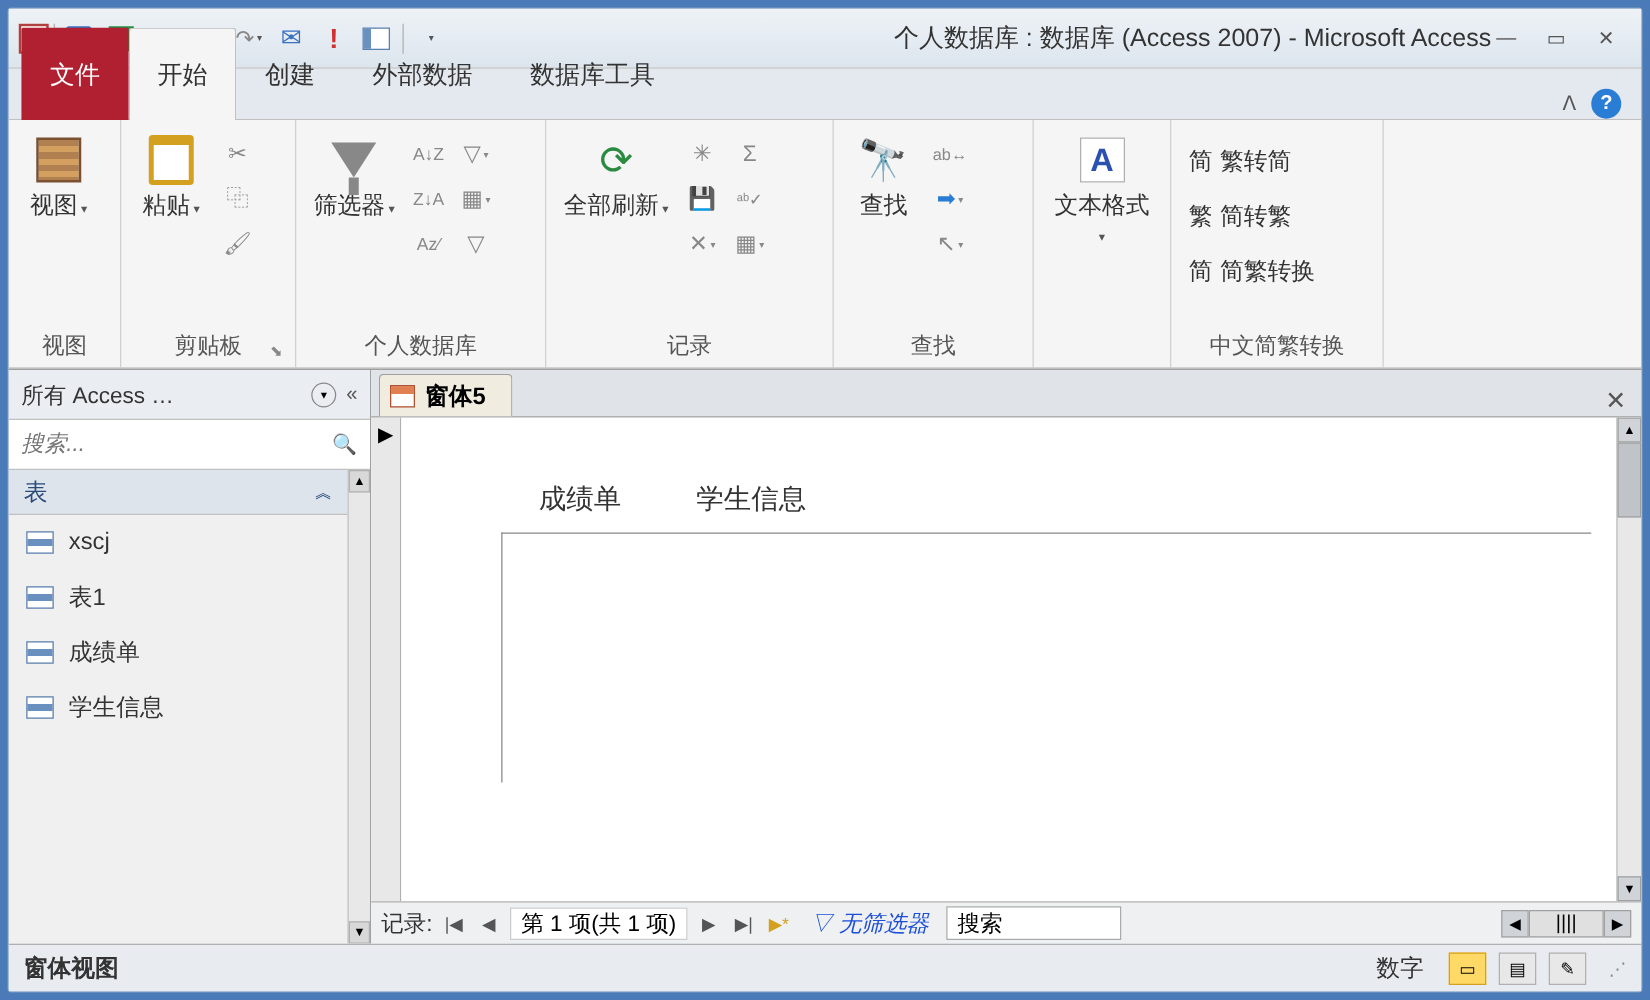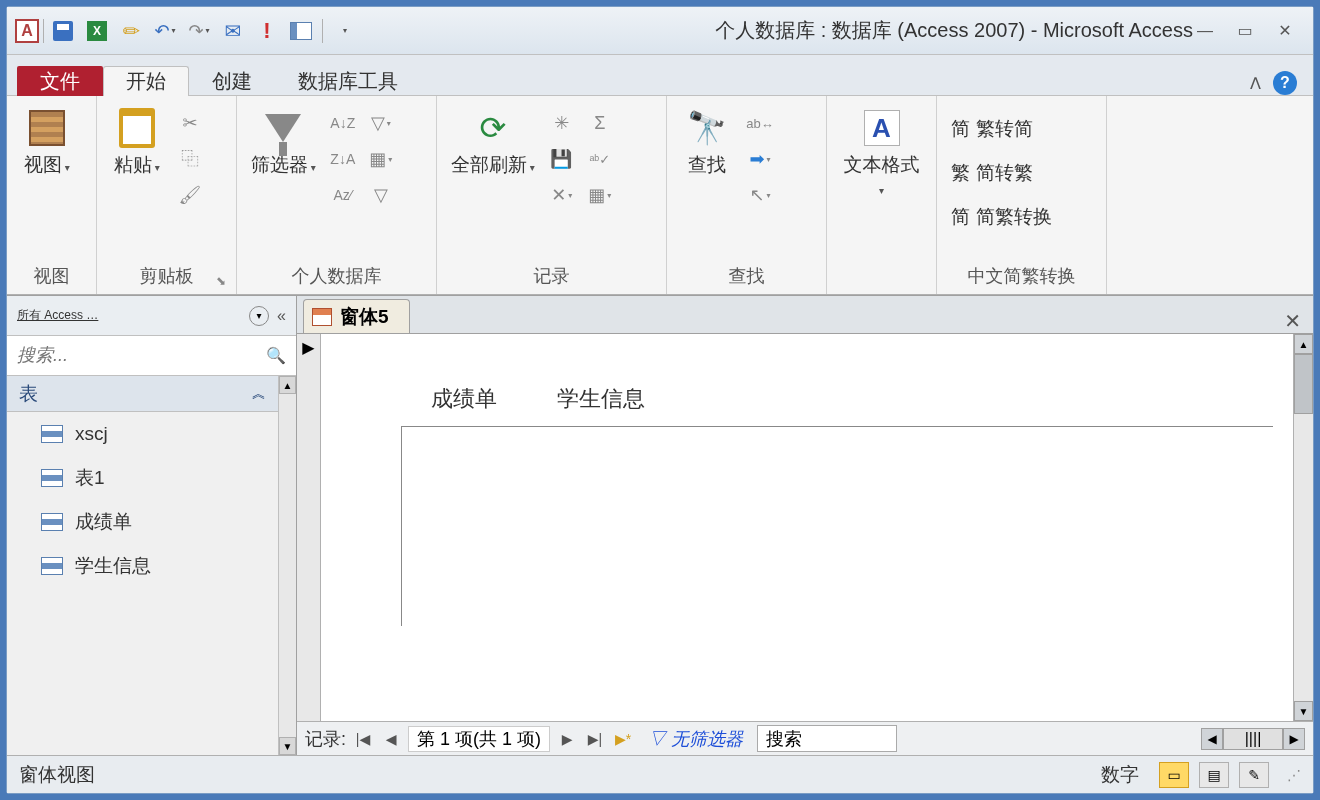--- a/index.html
+++ b/index.html
@@ -12,21 +12,21 @@
 .qat { display: flex; align-items: center; gap: 8px; margin-left: 6px; }
 .qat-sep { width: 1px; height: 24px; background: #b0b0b0; }
 .qat-btn { width: 26px; height: 26px; display: flex; align-items: center; justify-content: center; cursor: pointer; }
 .qat-btn.dd::after { content: "▾"; font-size: 8px; color: #555; margin-left: 2px; }
 .title-text { flex: 1; text-align: right; font-size: 20px; color: #333; }
 .win-controls { display: flex; gap: 16px; margin-right: 8px; }
 .win-btn { width: 24px; height: 20px; display: flex; align-items: center; justify-content: center; color: #555; font-size: 16px; cursor: pointer; }
 
 
 .ribbon-tabs { height: 40px; display: flex; align-items: flex-end; padding-left: 10px; background: #e4e9ef; position: relative; }
-.rtab { padding: 1px 22px; font-size: 20px; color: #333; cursor: pointer; border: 1px solid transparent; border-bottom: none; position: relative; top: 1px; }
+.rtab { padding: 23px 22px; font-size: 20px; color: #333; cursor: pointer; border: 1px solid transparent; border-bottom: none; position: relative; top: 1px; }
 .rtab.file { background: #b02030; color: #fff; border-radius: 2px 2px 0 0; }
 .rtab.active { background: #f5f5f5; border-color: #c0c0c0; border-radius: 3px 3px 0 0; }
 .ribbon-right { margin-left: auto; margin-right: 16px; display: flex; align-items: center; gap: 12px; }
 .help-icon { width: 24px; height: 24px; border-radius: 50%; background: #2a7dd4; color: #fff; display: flex; align-items: center; justify-content: center; font-weight: bold; font-size: 16px; }
 
 
 .ribbon { height: 200px; background: #f5f5f5; border-top: 1px solid #c0c0c0; border-bottom: 1px solid #b0b0b0; display: flex; }
 .rgroup { border-right: 1px solid #d0d0d0; padding: 6px 10px 2px; display: flex; flex-direction: column; }
 .rgroup-main { flex: 1; display: flex; align-items: flex-start; gap: 8px; }
 .rgroup-label { text-align: center; font-size: 18px; color: #555; padding: 4px 0; position: relative; }
@@ -38,31 +38,31 @@
 .smcol { display: flex; flex-direction: column; gap: 10px; justify-content: center; padding-top: 8px; }
 .smbtn { width: 30px; height: 26px; display: flex; align-items: center; justify-content: center; color: #888; font-size: 18px; cursor: pointer; }
 .smbtn.dd::after { content: "▾"; font-size: 8px; margin-left: 2px; }
 .textbtn { display: flex; align-items: center; gap: 6px; font-size: 19px; color: #333; cursor: pointer; padding: 2px 4px; }
 .textcol { display: flex; flex-direction: column; gap: 14px; padding-top: 12px; }
 
 
 .main { flex: 1; display: flex; background: #e8e8e8; border-top: 1px solid #a0a0a0; overflow: hidden; }
 .navpane { width: 290px; border-right: 1px solid #a0a0a0; display: flex; flex-direction: column; background: #f0f0f0; }
 .nav-header { height: 40px; display: flex; align-items: center; padding: 0 10px; background: #eaeef2; border-bottom: 1px solid #c0c0c0; }
-.nav-title { flex: 1; font-size: 12px; color: #333; text-decoration: underline; }
+.nav-title { flex: 1; font-size: 18px; color: #333; }
 .nav-dd { width: 20px; height: 20px; border: 1px solid #888; border-radius: 50%; display: flex; align-items: center; justify-content: center; font-size: 10px; cursor: pointer; margin-right: 8px; }
 .nav-collapse { font-size: 16px; color: #555; cursor: pointer; }
 .nav-search { height: 40px; display: flex; align-items: center; border-bottom: 1px solid #c0c0c0; background: #fff; }
 .nav-search input { flex: 1; border: none; padding: 6px 10px; font-size: 18px; font-style: italic; outline: none; background: transparent; }
 .nav-search-icon { width: 30px; color: #3a70c0; font-size: 16px; cursor: pointer; }
 .nav-body { flex: 1; display: flex; overflow: hidden; }
 .nav-list { flex: 1; overflow-y: auto; }
 .nav-group { height: 36px; background: #dde4ec; display: flex; align-items: center; padding: 0 12px; font-size: 19px; color: #2a4a7a; border-bottom: 1px solid #c0c0c0; cursor: pointer; }
 .nav-group .chev { margin-left: auto; font-size: 14px; }
-.nav-item { height: 44px; display: flex; align-items: center; padding: 0 14px; gap: 12px; font-size: 19px; color: #333; cursor: pointer; margin-left: 20px; }
+.nav-item { height: 44px; display: flex; align-items: center; padding: 0 14px; gap: 12px; font-size: 19px; color: #333; cursor: pointer; }
 .table-icon { width: 22px; height: 18px; background: linear-gradient(#fff 33%, #6a90c0 33% 66%, #fff 66%); border: 1px solid #5a80b0; }
 .nav-scroll { width: 18px; background: #e8e8e8; border-left: 1px solid #c0c0c0; display: flex; flex-direction: column; }
 .nav-scroll-btn { height: 18px; background: #d8d8d8; border: 1px solid #b0b0b0; font-size: 10px; display: flex; align-items: center; justify-content: center; cursor: pointer; }
 .nav-scroll-track { flex: 1; }
 
 .content { flex: 1; display: flex; flex-direction: column; background: #f8f8f8; }
 .doc-tabs { height: 38px; background: #e0e4e8; display: flex; align-items: flex-end; padding-left: 6px; border-bottom: 1px solid #a0a0a0; }
 .doc-tab { height: 34px; background: #f0ece0; border: 1px solid #a0a0a0; border-bottom: none; border-radius: 4px 4px 0 0; padding: 0 20px 0 8px; display: flex; align-items: center; gap: 8px; font-size: 19px; font-weight: bold; cursor: pointer; }
 .form-icon { width: 20px; height: 18px; border: 1px solid #b05030; background: linear-gradient(#e08050 40%, #fff 40%); }
 .doc-close { margin-left: auto; margin-right: 12px; font-size: 20px; color: #555; cursor: pointer; }
@@ -82,21 +82,21 @@
 .recnav-label { font-size: 18px; color: #333; }
 .recnav-btn { width: 22px; height: 22px; display: flex; align-items: center; justify-content: center; color: #555; font-size: 14px; cursor: pointer; }
 .recnav-text { font-size: 18px; padding: 0 8px; border: 1px solid #ccc; background: #fff; }
 .recnav-filter { color: #1d4ed8; font-size: 18px; margin-left: 8px; font-style: italic; }
 .recnav-search { border: 1px solid #aaa; padding: 2px 8px; font-size: 18px; background: #fff; margin-left: 8px; width: 140px; }
 .hscroll { margin-left: auto; display: flex; align-items: center; gap: 0; }
 .hscroll-btn { width: 22px; height: 22px; background: #d0d4d8; border: 1px solid #a0a0a0; font-size: 12px; display: flex; align-items: center; justify-content: center; cursor: pointer; }
 .hscroll-track { width: 60px; height: 22px; background: #e0e0e0; border: 1px solid #a0a0a0; display: flex; align-items: center; justify-content: center; }
 
 .statusbar { height: 38px; background: #e8ecf0; border-top: 1px solid #b0b0b0; display: flex; align-items: center; padding: 0 12px; }
-.status-text { font-size: 19px; color: #333; }
+.status-text { font-size: 19px; color: #333; font-weight: bold; }
 .status-right { margin-left: auto; display: flex; align-items: center; gap: 10px; }
 .status-indicator { font-size: 19px; color: #333; margin-right: 10px; }
 .view-btn { width: 30px; height: 26px; border: 1px solid #b0b0b0; background: #e8e8e8; display: flex; align-items: center; justify-content: center; font-size: 14px; cursor: pointer; }
 .view-btn.active { background: #ffd966; border-color: #d4a020; }
 .resize-grip { margin-left: 8px; color: #888; font-size: 14px; cursor: nwse-resize; }
 
 
 .i-save { width:20px; height:20px; background:#3a70c0; border-radius:2px; position:relative; }
 .i-save::after { content:""; position:absolute; top:3px; left:4px; width:12px; height:6px; background:#fff; }
 .i-excel { width:20px; height:20px; background:#2a8a40; color:#fff; font-size:12px; font-weight:bold; display:flex; align-items:center; justify-content:center; }
@@ -156,20 +156,21 @@
       <div class="win-btn">—</div>
       <div class="win-btn">▭</div>
       <div class="win-btn">✕</div>
     </div>
   </div>
 
   <div class="ribbon-tabs">
     <div class="rtab file">文件</div>
     <div class="rtab active">开始</div>
     <div class="rtab">创建</div>
+    <div class="rtab">外部数据</div>
     <div class="rtab">数据库工具</div>
     <div class="ribbon-right">
       <span style="color:#555;font-size:16px;cursor:pointer;">ᐱ</span>
       <div class="help-icon">?</div>
     </div>
   </div>
 
   <div class="ribbon">
     <div class="rgroup" style="width:90px;">
       <div class="rgroup-main">

